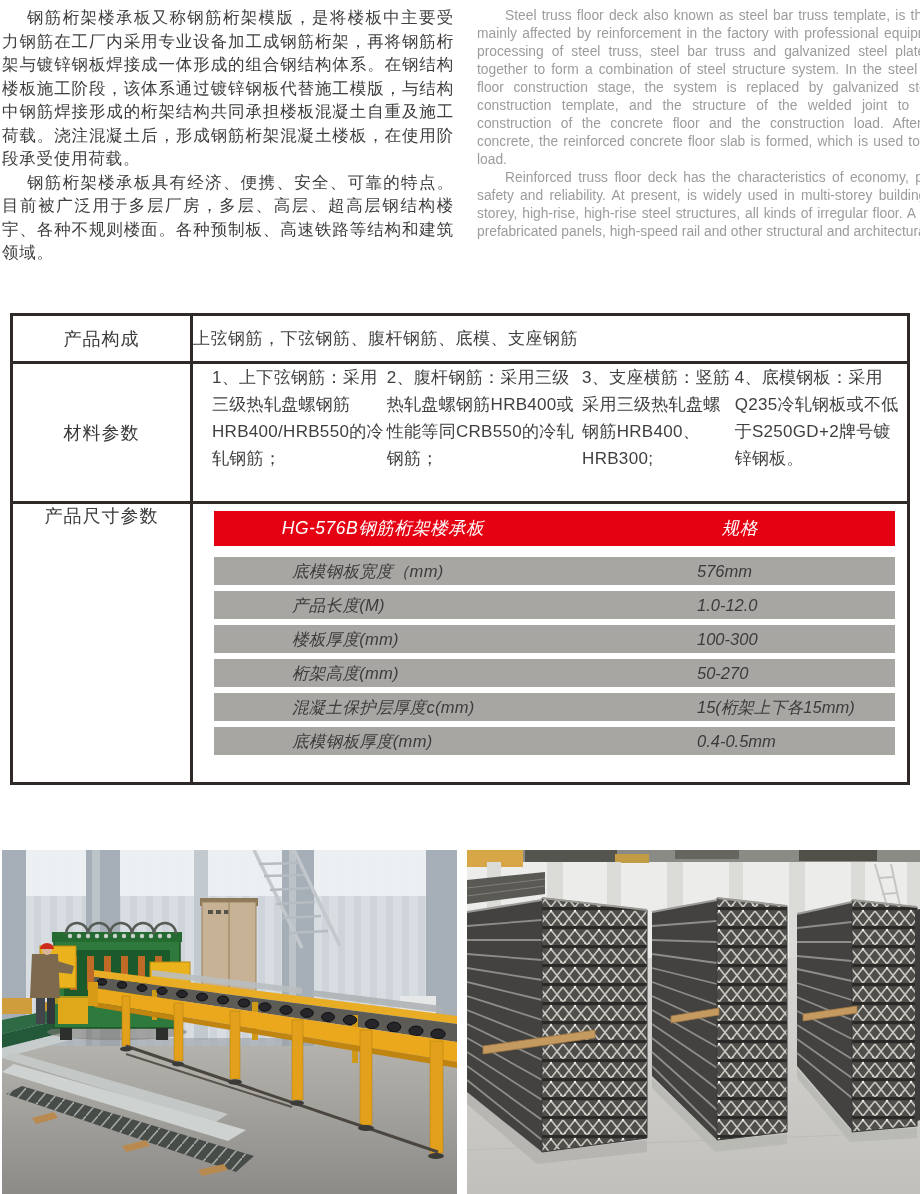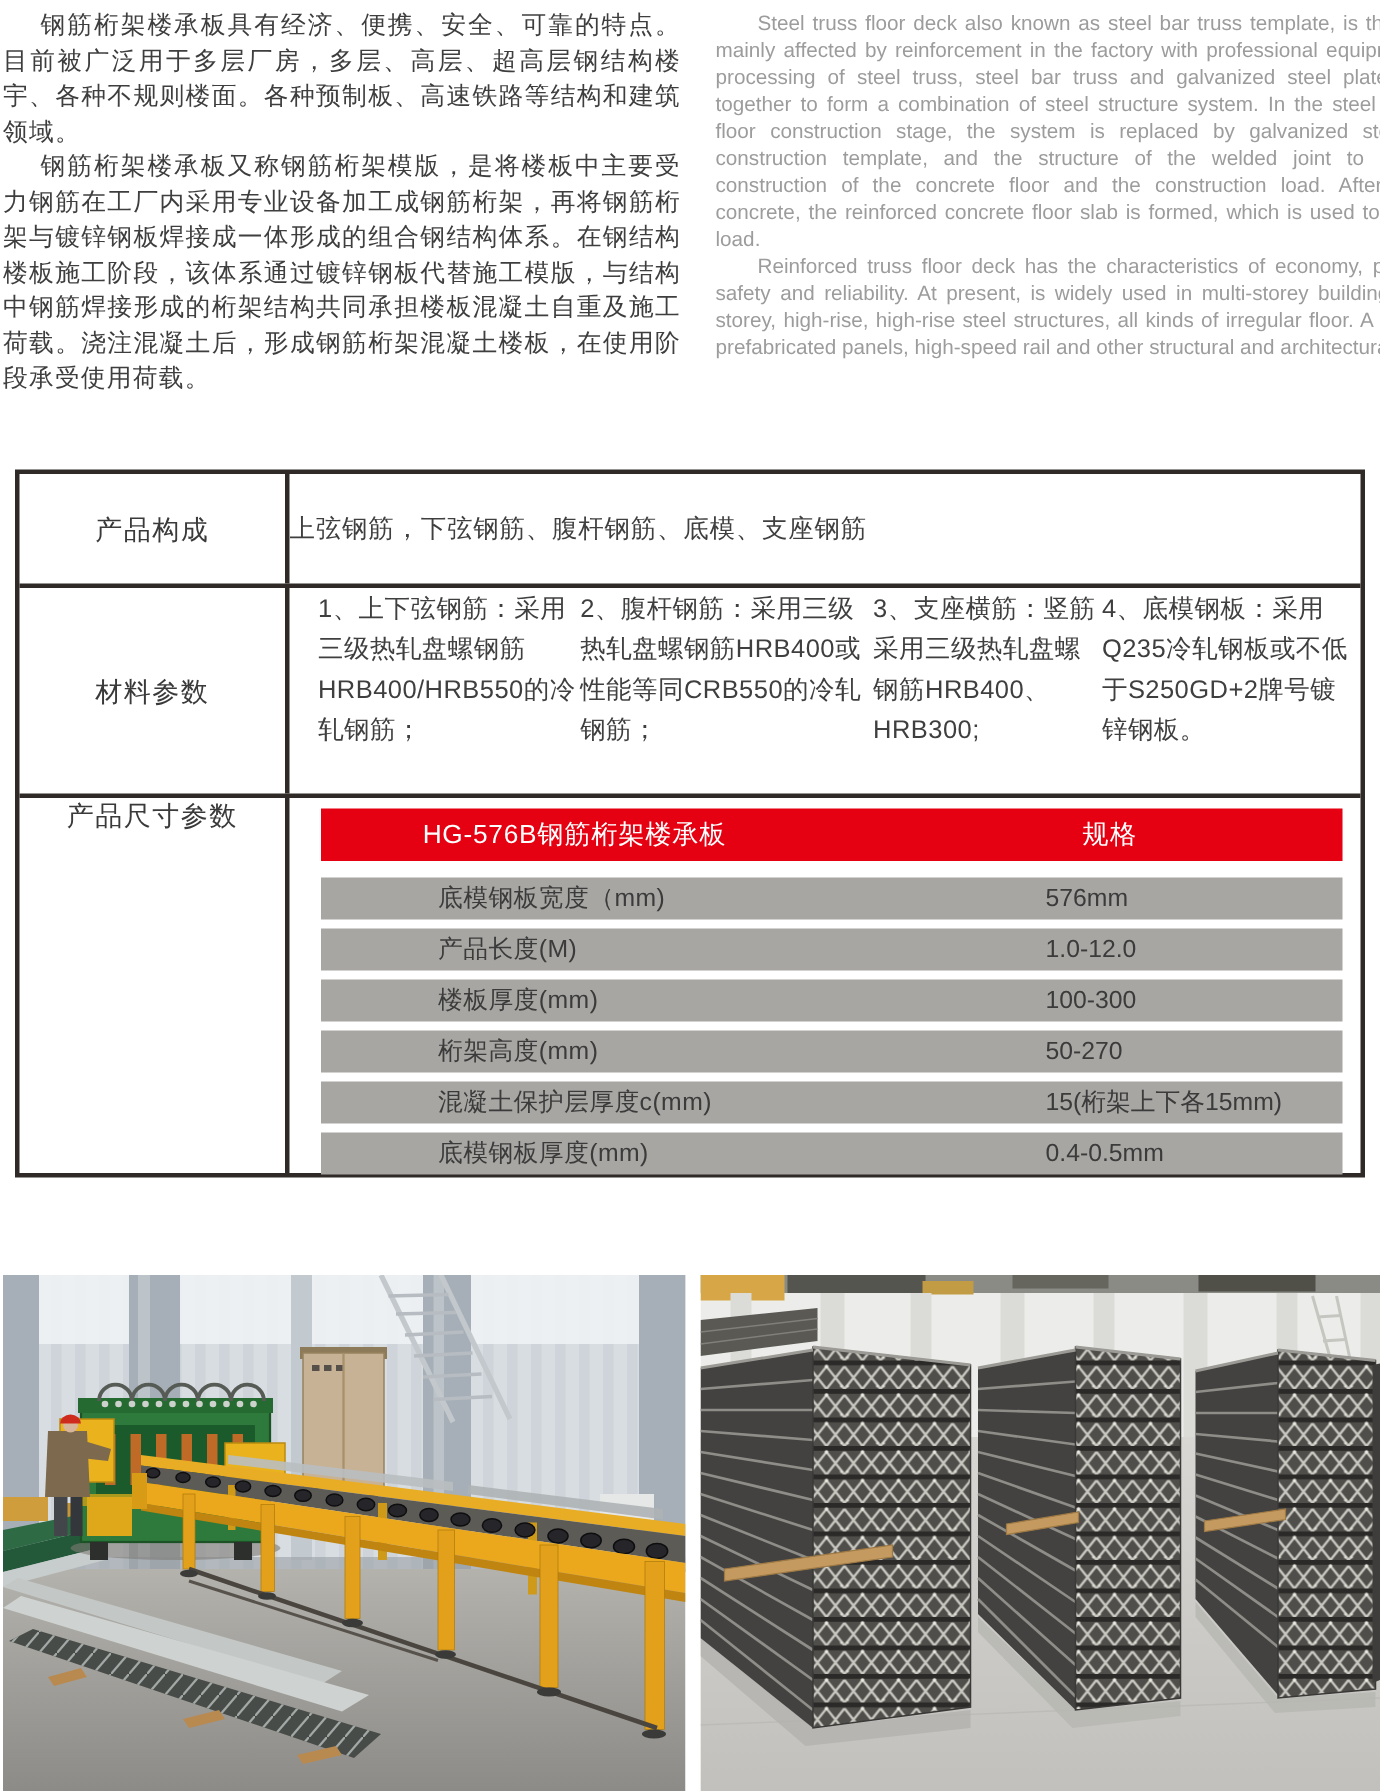--- a/index.html
+++ b/index.html
@@ -20,54 +20,54 @@
     text-align:justify;
   }
   .intro-en p{margin:0;text-indent:28px;}
   
   .ptable{
     position:absolute;left:10px;top:313px;width:900px;height:472px;
     border:3px solid #2f2a27;box-sizing:border-box;
     display:flex;flex-direction:column;background:#fff;
   }
   .prow{display:flex;border-bottom:3px solid #2f2a27;box-sizing:border-box;}
-  .prow-1{height:76px;}
+  .prow-1{height:48px;}
   .prow-2{height:140px;}
   .prow-3{flex:1;border-bottom:none;}
   .prow-label{
     width:180px;flex-shrink:0;border-right:3px solid #2f2a27;box-sizing:border-box;
     display:flex;align-items:center;justify-content:center;
     font-size:18px;color:#3a3a3a;letter-spacing:1px;
   }
   .prow-3 .prow-label{align-items:flex-start;}
   .prow-content{flex:1;position:relative;}
   .prow-1 .prow-content{display:flex;align-items:center;font-size:17px;color:#3f3f3f;letter-spacing:0.5px;}
   .prow-2 .prow-content{display:flex;flex-direction:row;justify-content:center;padding-left:19px;font-size:17px;line-height:27px;color:#3f3f3f;letter-spacing:0.3px;}
   
-  .spec{position:absolute;left:21px;top:7px;width:681px;}
+  .spec{position:absolute;left:21px;top:7px;width:681px;font-style:italic;}
   .spec-header{position:relative;height:35px;background:#e50012;color:#ffffff;font-size:17.5px;}
   .spec-title{position:absolute;left:0;top:0;width:338px;line-height:35px;text-align:center;letter-spacing:0.5px;}
   .spec-col{position:absolute;left:400px;top:0;width:252px;line-height:35px;text-align:center;letter-spacing:1px;}
   .spec-row{position:relative;height:28px;margin-top:6px;background:#a8a6a3;font-size:16.5px;color:#3b3b3b;text-align:right;}
   .spec-row.first{margin-top:11px;}
   .spec-name{position:absolute;left:78px;top:0;line-height:28px;letter-spacing:0.3px;}
   .spec-value{position:absolute;left:483px;top:0;line-height:28px;}
   
   .photo-left{position:absolute;left:2px;top:850px;width:455px;height:344px;}
   .photo-right{position:absolute;left:467px;top:850px;width:453px;height:344px;}
   .photo-left svg,.photo-right svg{display:block;}
 </style>
 </head>
 <body>
 
 <div class="page">
 
   <div class="intro-zh">
+    <p>钢筋桁架楼承板又称钢筋桁架模版，是将楼板中主要受力钢筋在工厂内采用专业设备加工成钢筋桁架，再将钢筋桁架与镀锌钢板焊接成一体形成的组合钢结构体系。在钢结构楼板施工阶段，该体系通过镀锌钢板代替施工模版，与结构中钢筋焊接形成的桁架结构共同承担楼板混凝土自重及施工荷载。浇注混凝土后，形成钢筋桁架混凝土楼板，在使用阶段承受使用荷载。</p>
     <p>钢筋桁架楼承板具有经济、便携、安全、可靠的特点。目前被广泛用于多层厂房，多层、高层、超高层钢结构楼宇、各种不规则楼面。各种预制板、高速铁路等结构和建筑领域。</p>
-    <p>钢筋桁架楼承板又称钢筋桁架模版，是将楼板中主要受力钢筋在工厂内采用专业设备加工成钢筋桁架，再将钢筋桁架与镀锌钢板焊接成一体形成的组合钢结构体系。在钢结构楼板施工阶段，该体系通过镀锌钢板代替施工模版，与结构中钢筋焊接形成的桁架结构共同承担楼板混凝土自重及施工荷载。浇注混凝土后，形成钢筋桁架混凝土楼板，在使用阶段承受使用荷载。</p>
   </div>
 
   <div class="intro-en">
     <p>Steel truss floor deck also known as steel bar truss template, is the floor is mainly affected by reinforcement in the factory with professional equipment and processing of steel truss, steel bar truss and galvanized steel plate welded together to form a combination of steel structure system. In the steel structure floor construction stage, the system is replaced by galvanized steel plate construction template, and the structure of the welded joint to bear the construction of the concrete floor and the construction load. After pouring concrete, the reinforced concrete floor slab is formed, which is used to bear the load.</p>
     <p>Reinforced truss floor deck has the characteristics of economy, portability, safety and reliability. At present, is widely used in multi-storey buildings, multi-storey, high-rise, high-rise steel structures, all kinds of irregular floor. A variety of prefabricated panels, high-speed rail and other structural and architectural fields.</p>
   </div>
 
   <div class="ptable">
 
     <div class="prow prow-1">

